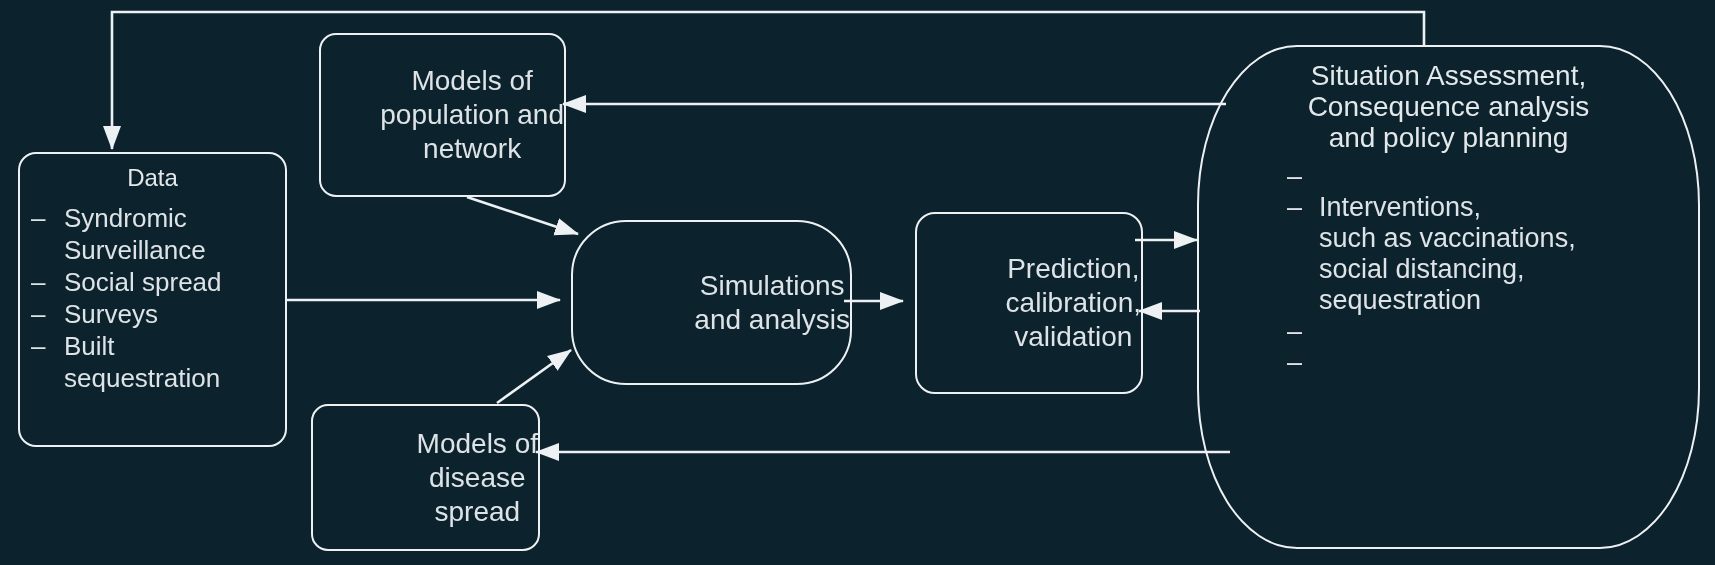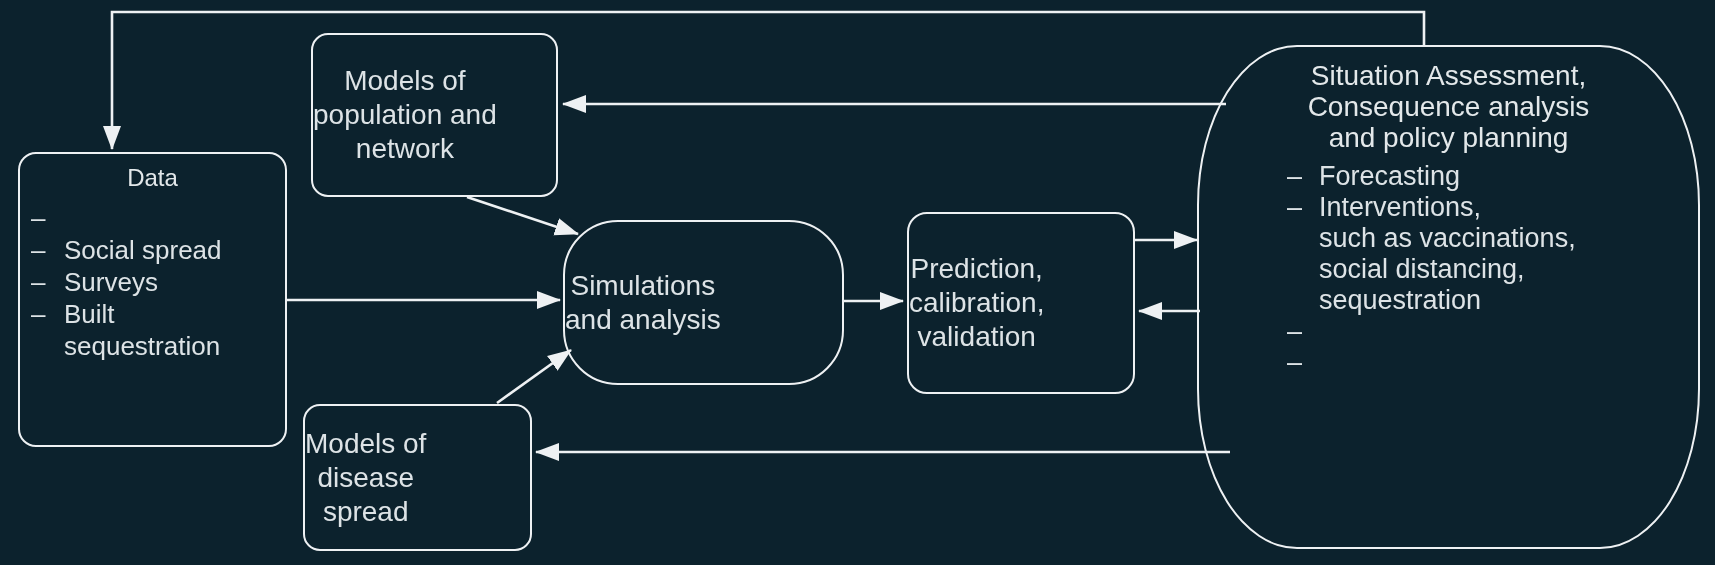--- a/index.html
+++ b/index.html
@@ -8,22 +8,22 @@
     background:#0c222d; overflow:hidden;
     font-family:"Liberation Sans", sans-serif;
     color:#dde3e6;
   }
   .arrow-layer { position:absolute; left:0; top:0; width:1715px; height:565px; }
   .node {
     position:absolute; box-sizing:border-box;
     border:2.5px solid #eef1f3; background:transparent;
   }
   .center-node {
-    display:flex; align-items:center; justify-content:flex-start;
-    text-align:center; white-space:pre-line;
+    display:flex; align-items:center; justify-content:flex-end;
+    text-align:center; white-space:pre-line;margin-left:8px;
   }
   .node-label { font-size:28px; line-height:34px; color:#dde3e6; white-space:pre-line; }
   .box-title {
     text-align:center; font-size:28px; line-height:31px;
     white-space:pre-line; color:#e3e8ea;
   }
   .list { margin-top:9px; }
   .li { display:flex; align-items:flex-start; }
   .li .txt { white-space:pre-line; }
   
@@ -67,20 +67,22 @@
       <path d="M1135,240 L1197,240" marker-end="url(#ah)"></path>
       <path d="M1200,311 L1139,311" marker-end="url(#ah)"></path>
     </g>
   </svg>
 
   <div class="node data-node">
     <div class="box-title">Data</div>
     <div class="list">
       <div class="li">
         <span class="dash">–</span>
+        <span class="txt">Syndromic
+Surveillance</span>
       </div>
       <div class="li">
         <span class="dash">–</span>
         <span class="txt">Social spread</span>
       </div>
       <div class="li">
         <span class="dash">–</span>
         <span class="txt">Surveys</span>
       </div>
       <div class="li">
@@ -114,21 +116,20 @@
 validation</div>
   </div>
 
   <div class="node sit-node">
     <div class="box-title">Situation Assessment,
 Consequence analysis
 and policy planning</div>
     <div class="list">
       <div class="li">
         <span class="dash">–</span>
-        <span class="txt">Forecasting</span>
       </div>
       <div class="li">
         <span class="dash">–</span>
         <span class="txt">Interventions,
 such as vaccinations,
 social distancing,
 sequestration</span>
       </div>
       <div class="li">
         <span class="dash">–</span>

